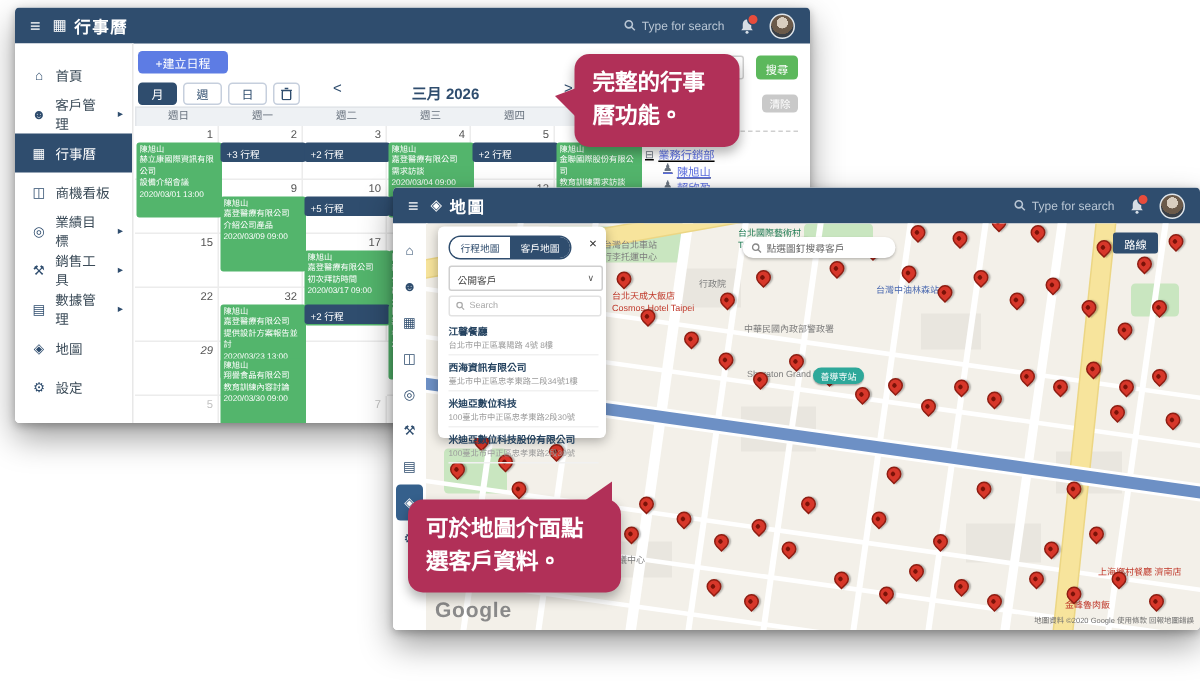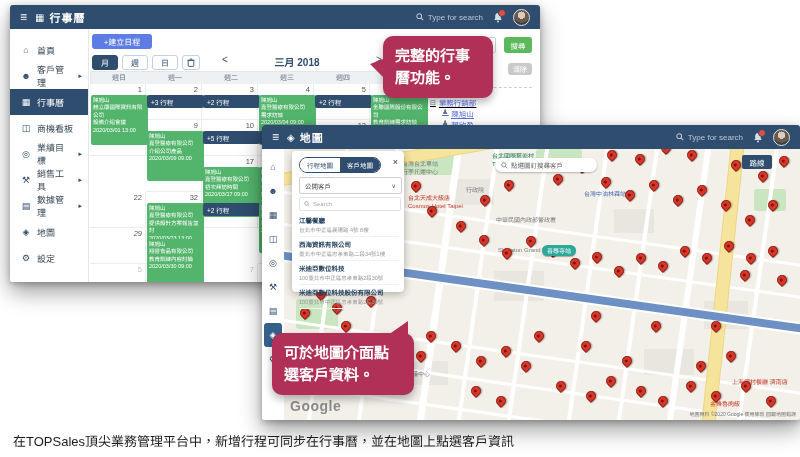--- a/index.html
+++ b/index.html
@@ -207,21 +207,21 @@
       <span class="vbtn">日</span>
       <span class="trashbtn">
         <svg width="8" height="9" viewBox="0 0 8 9">
             <rect x="1.2" y="2.4" width="5.6" height="6" rx="0.8" fill="none" stroke="#2f4d6e" stroke-width="0.9"></rect>
             <line x1="0.4" y1="2.2" x2="7.6" y2="2.2" stroke="#2f4d6e" stroke-width="0.9"></line>
             <line x1="2.8" y1="1" x2="5.2" y2="1" stroke="#2f4d6e" stroke-width="0.9"></line>
           </svg>
       </span>
     </div>
     <span class="mnav-prev">&lt;</span>
-    <span class="month-label">三月 2018</span>
+    <span class="month-label">三月 2026</span>
     <span class="mnav-next">&gt;</span>
 
     <div class="dayhead" id="cal-dayhead">
         <div class="dayhead-cell">週日</div>
         <div class="dayhead-cell">週一</div>
         <div class="dayhead-cell">週二</div>
         <div class="dayhead-cell">週三</div>
         <div class="dayhead-cell">週四</div>
         <div class="dayhead-cell">週五</div>
       </div>
@@ -254,20 +254,23 @@
           <span class="cellnum">10</span>
         </div>
         <div class="cell" style="left: 168px; top: 36px;">
           <span class="cellnum">11</span>
         </div>
         <div class="cell" style="left: 224px; top: 36px;">
           <span class="cellnum">12</span>
         </div>
         <div class="cell" style="left: 280px; top: 36px;">
           <span class="cellnum">13</span>
+        </div>
+        <div class="cell" style="left: 0px; top: 72px;">
+          <span class="cellnum">15</span>
         </div>
         <div class="cell" style="left: 56px; top: 72px;">
           <span class="cellnum">16</span>
         </div>
         <div class="cell" style="left: 112px; top: 72px;">
           <span class="cellnum">17</span>
         </div>
         <div class="cell" style="left: 168px; top: 72px;">
           <span class="cellnum">18</span>
         </div>
@@ -630,15 +633,14 @@
   </div>
 
   <div class="bubble" id="bubble-cal">
     <span>完整的行事曆功能。</span>
     <span class="tail"></span>
   </div>
   <div class="bubble" id="bubble-map">
     <span>可於地圖介面點選客戶資料。</span>
     <span class="tail"></span>
   </div>
-  <div class="caption">在TOPSales頂尖業務管理平台中，新增行程可同步在行事曆，並在地圖上點選客戶資訊</div>
 
 </div>
 
 </body></html>

